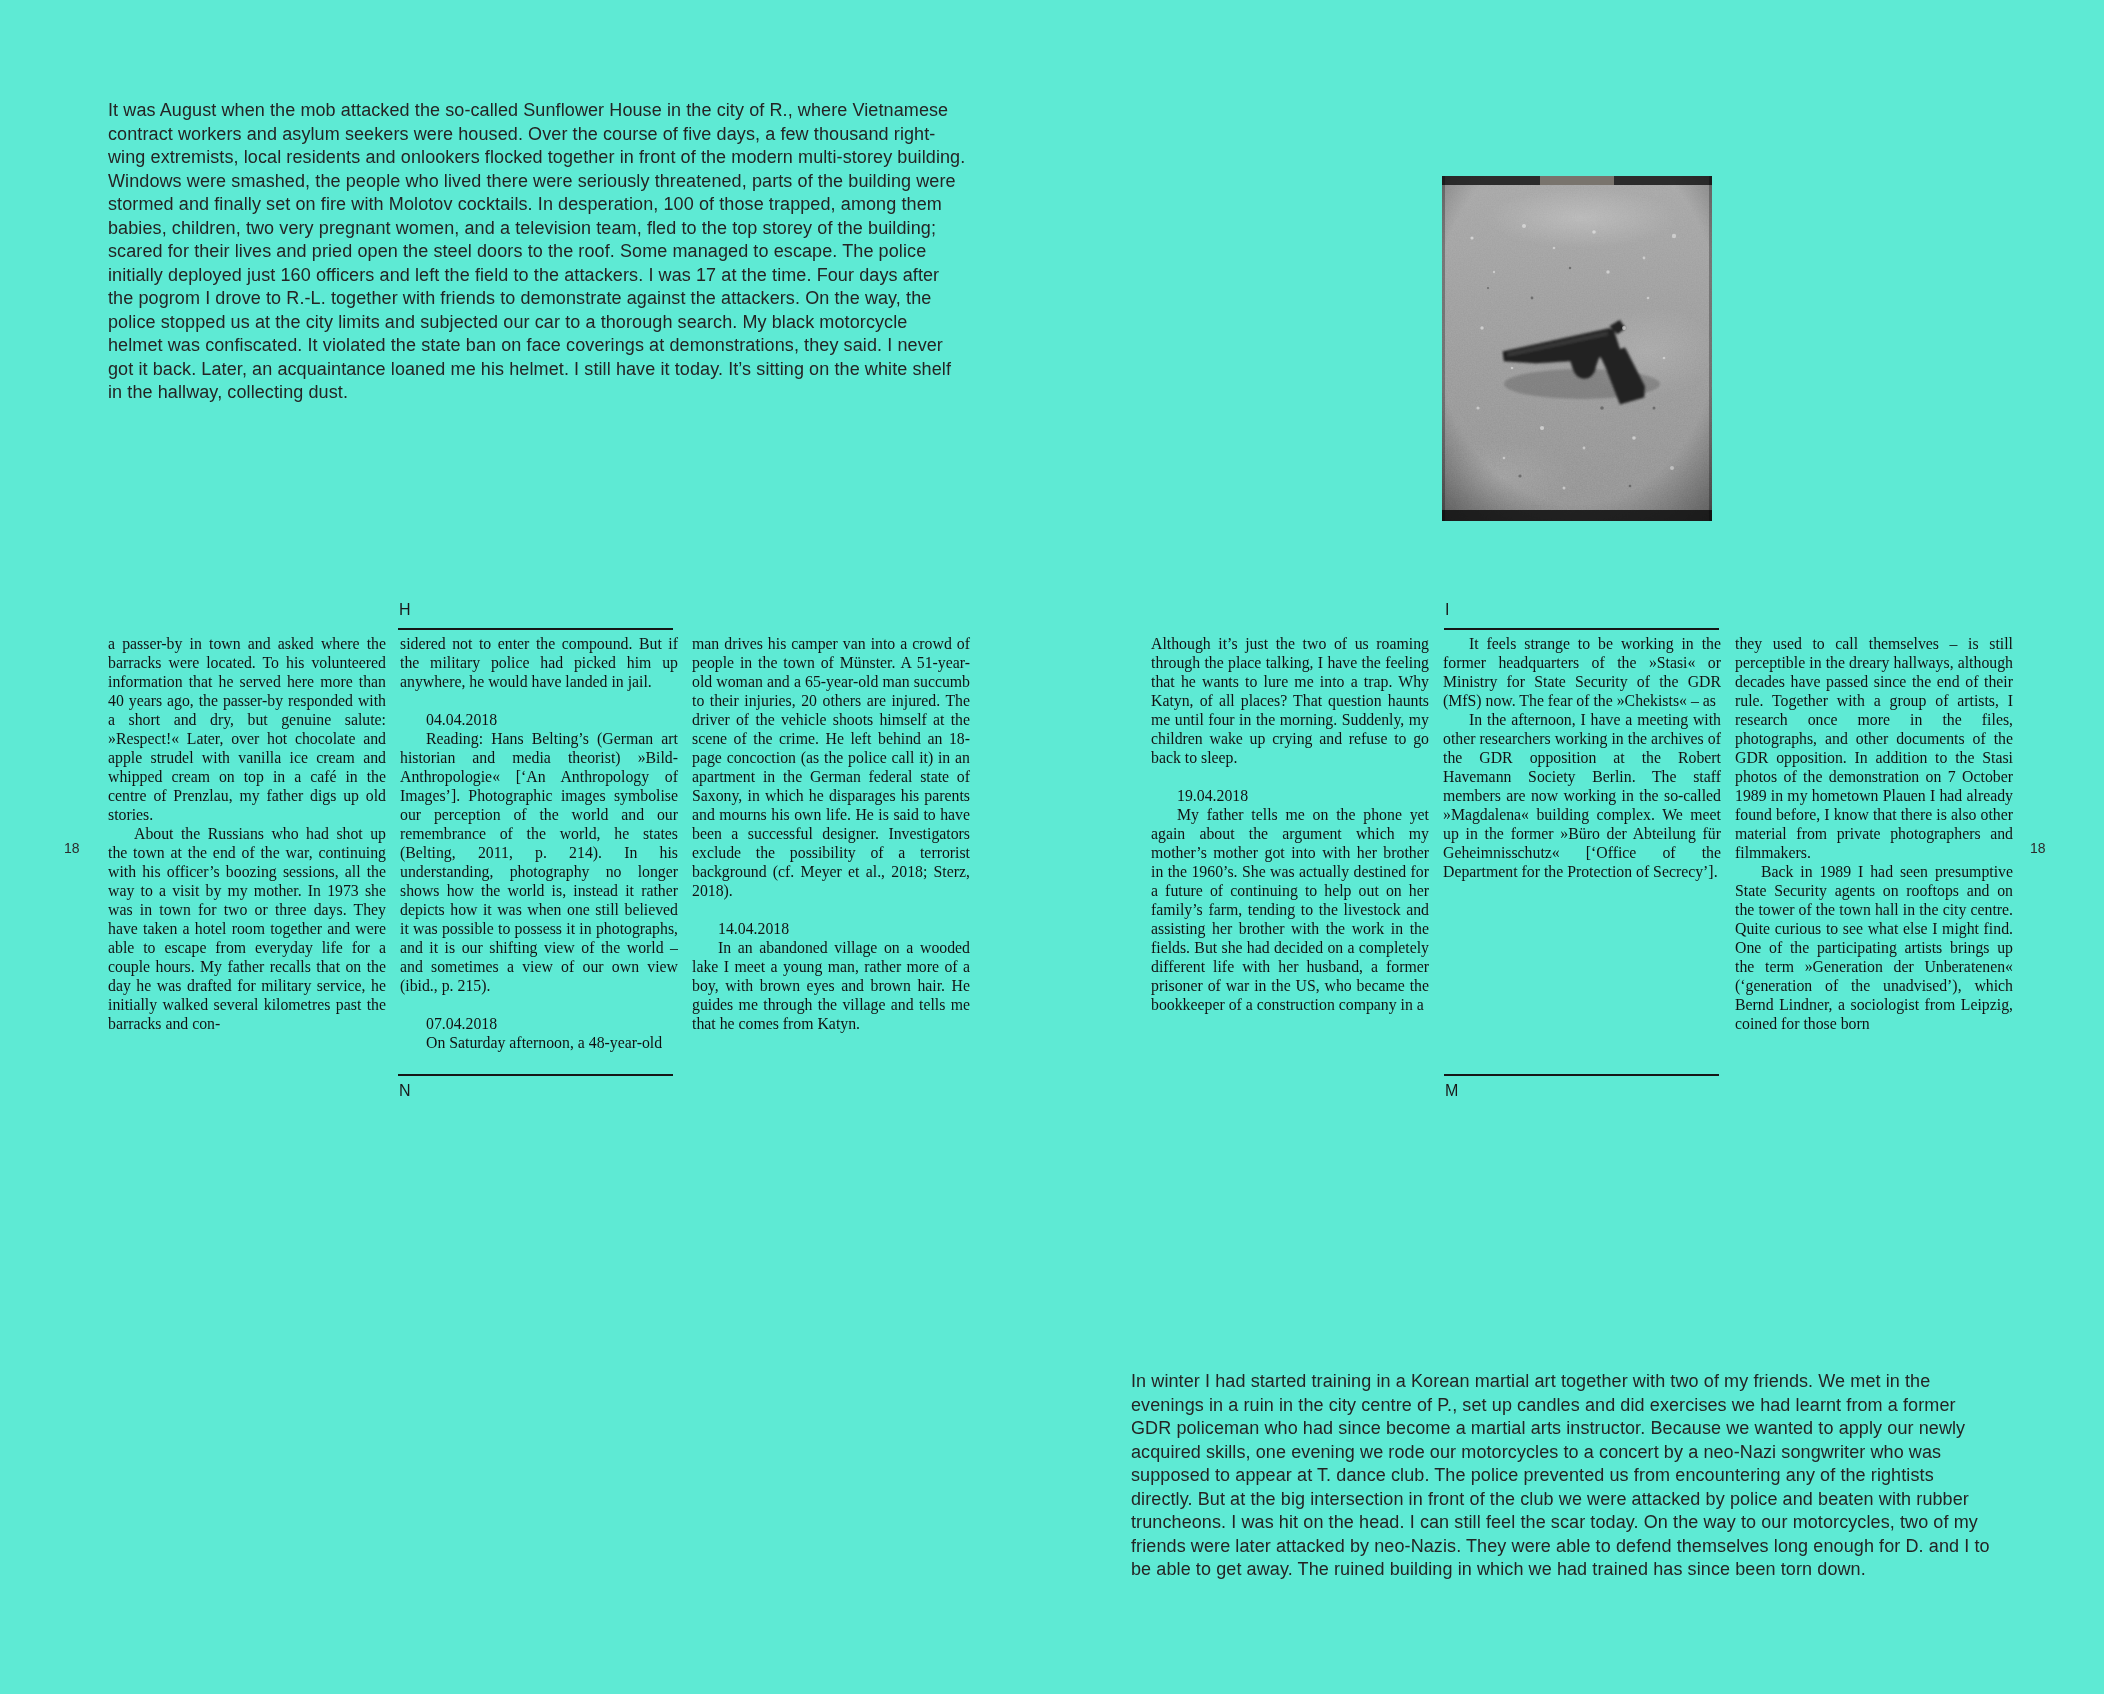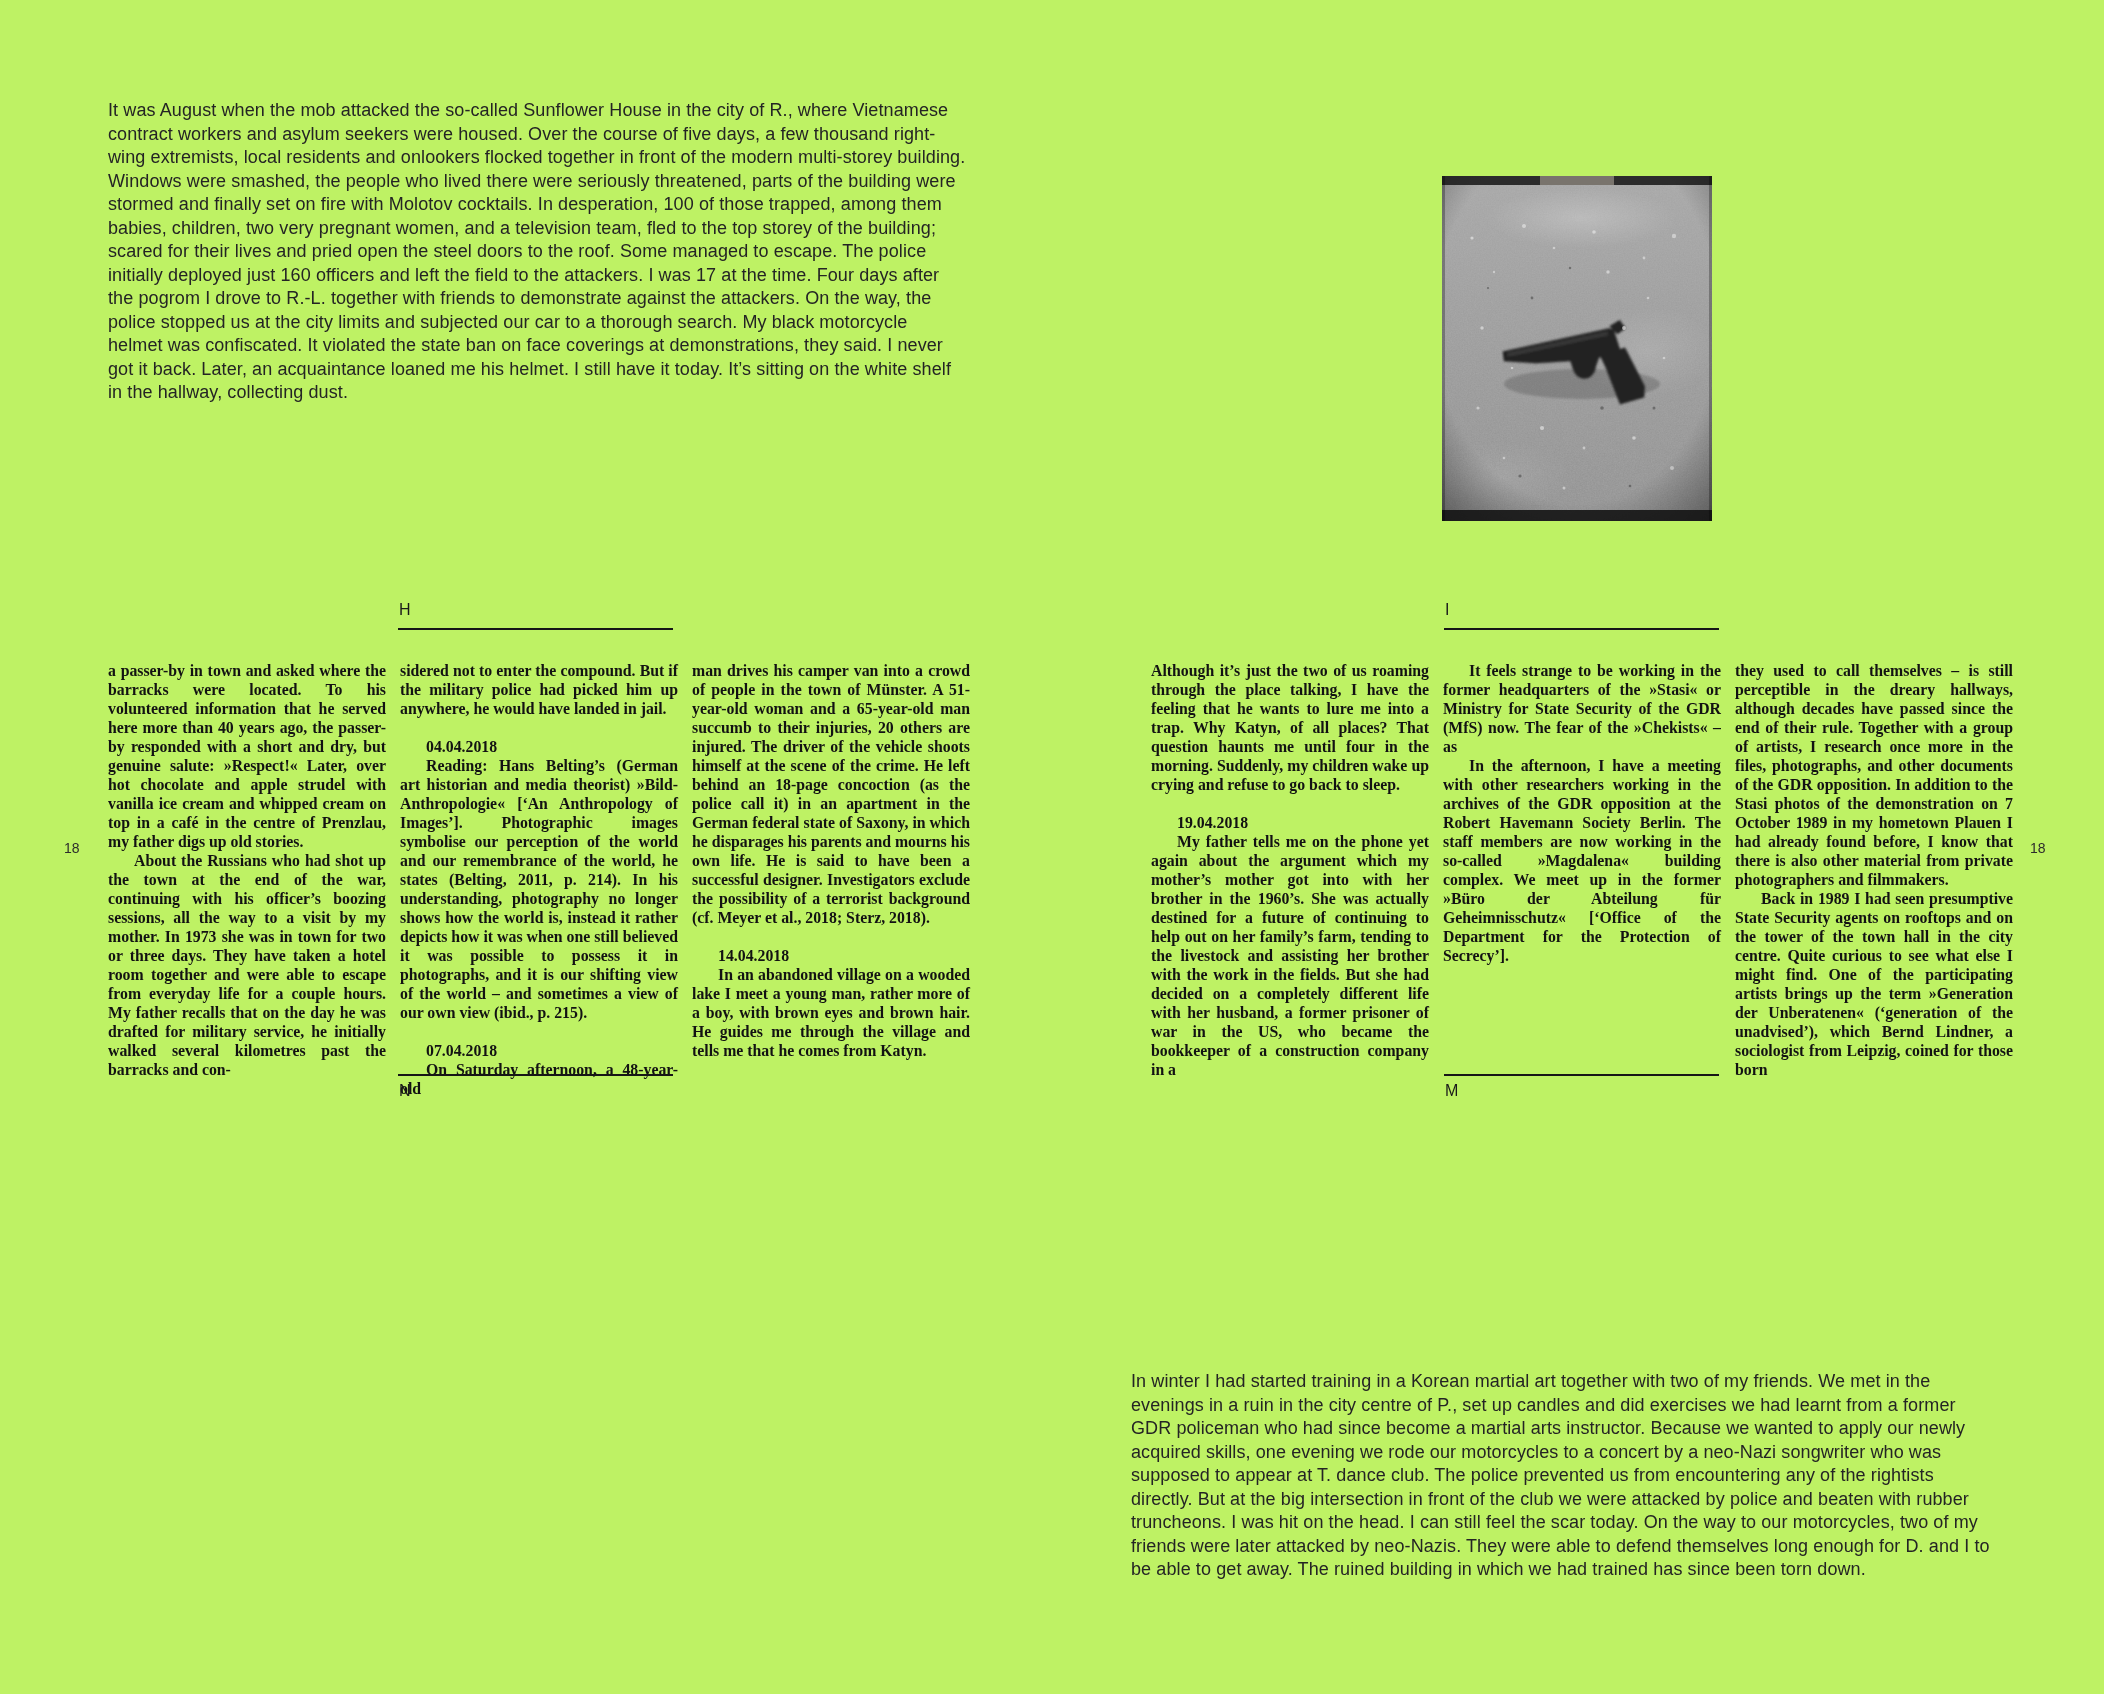--- a/index.html
+++ b/index.html
@@ -1,20 +1,20 @@
 <!DOCTYPE html>
 <html><head>
 <meta charset="utf-8">
 <style>
   html,body{margin:0;padding:0;background:#ffffff;}
   .spread{
     position:relative;
     width:2104px;
     height:1694px;
-    background:#bef264;
+    background:#5eead4;
     font-family:"Liberation Sans", sans-serif;
     color:#1e1e1e;
     overflow:hidden;
   }
   
   .bigpara{
     position:absolute;
     font-family:"Liberation Sans", sans-serif;
     font-size:18px;
     line-height:23.5px;
@@ -22,28 +22,27 @@
     color:#242424;
     text-align:left;
     white-space:pre-line;
   }
   .intro{ left:108px; top:99px;  width:858px; }
   .outro{ left:1131px; top:1370px; width:868px; }
 
   
   .col{
     position:absolute;
-    top:661px;
+    top:634px;
     width:278px;
     font-family:"Liberation Serif", serif;
     font-size:15.8px;
     line-height:19px;
     color:#121212;
     text-align:justify;
-    font-weight:bold;
   }
   .col p{ margin:0; }
   .col p.ind{ text-indent:26px; }
   .col p.date{ text-indent:26px; margin-top:19px; }
   .lcol1{ left:108px; }
   .lcol2{ left:400px; }
   .lcol3{ left:692px; }
   .rcol1{ left:1151px; }
   .rcol2{ left:1443px; }
   .rcol3{ left:1735px; }

